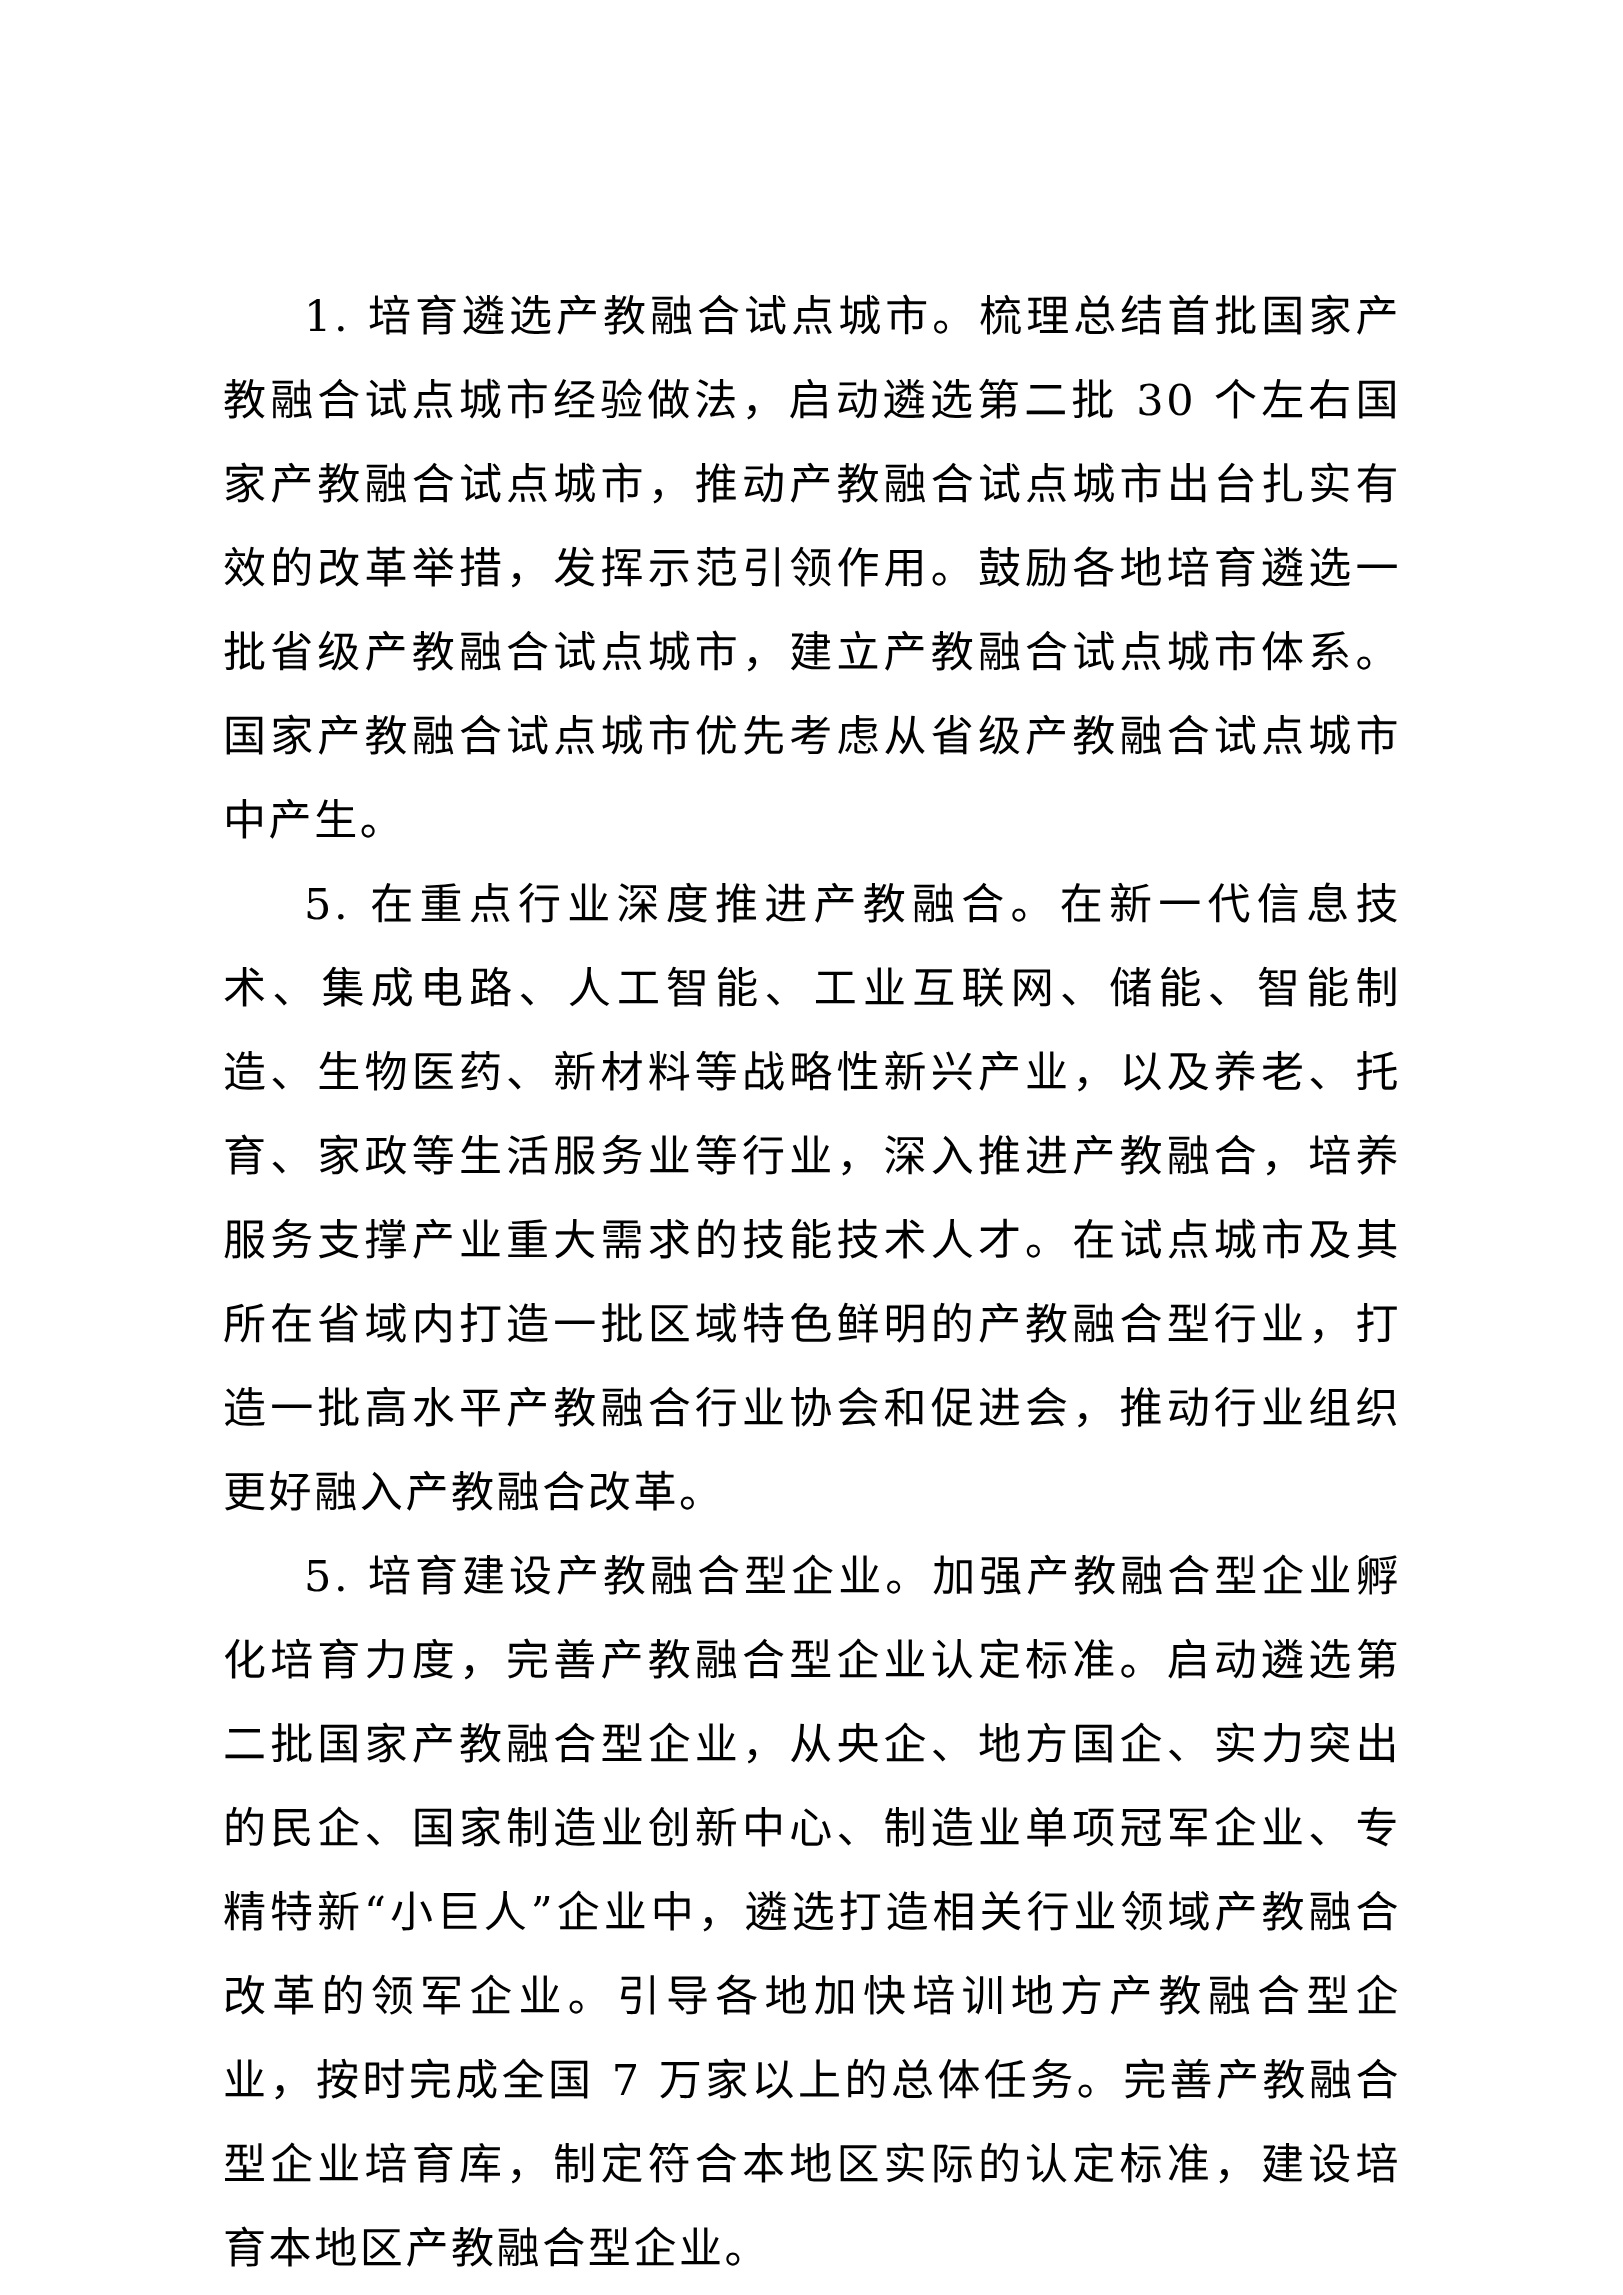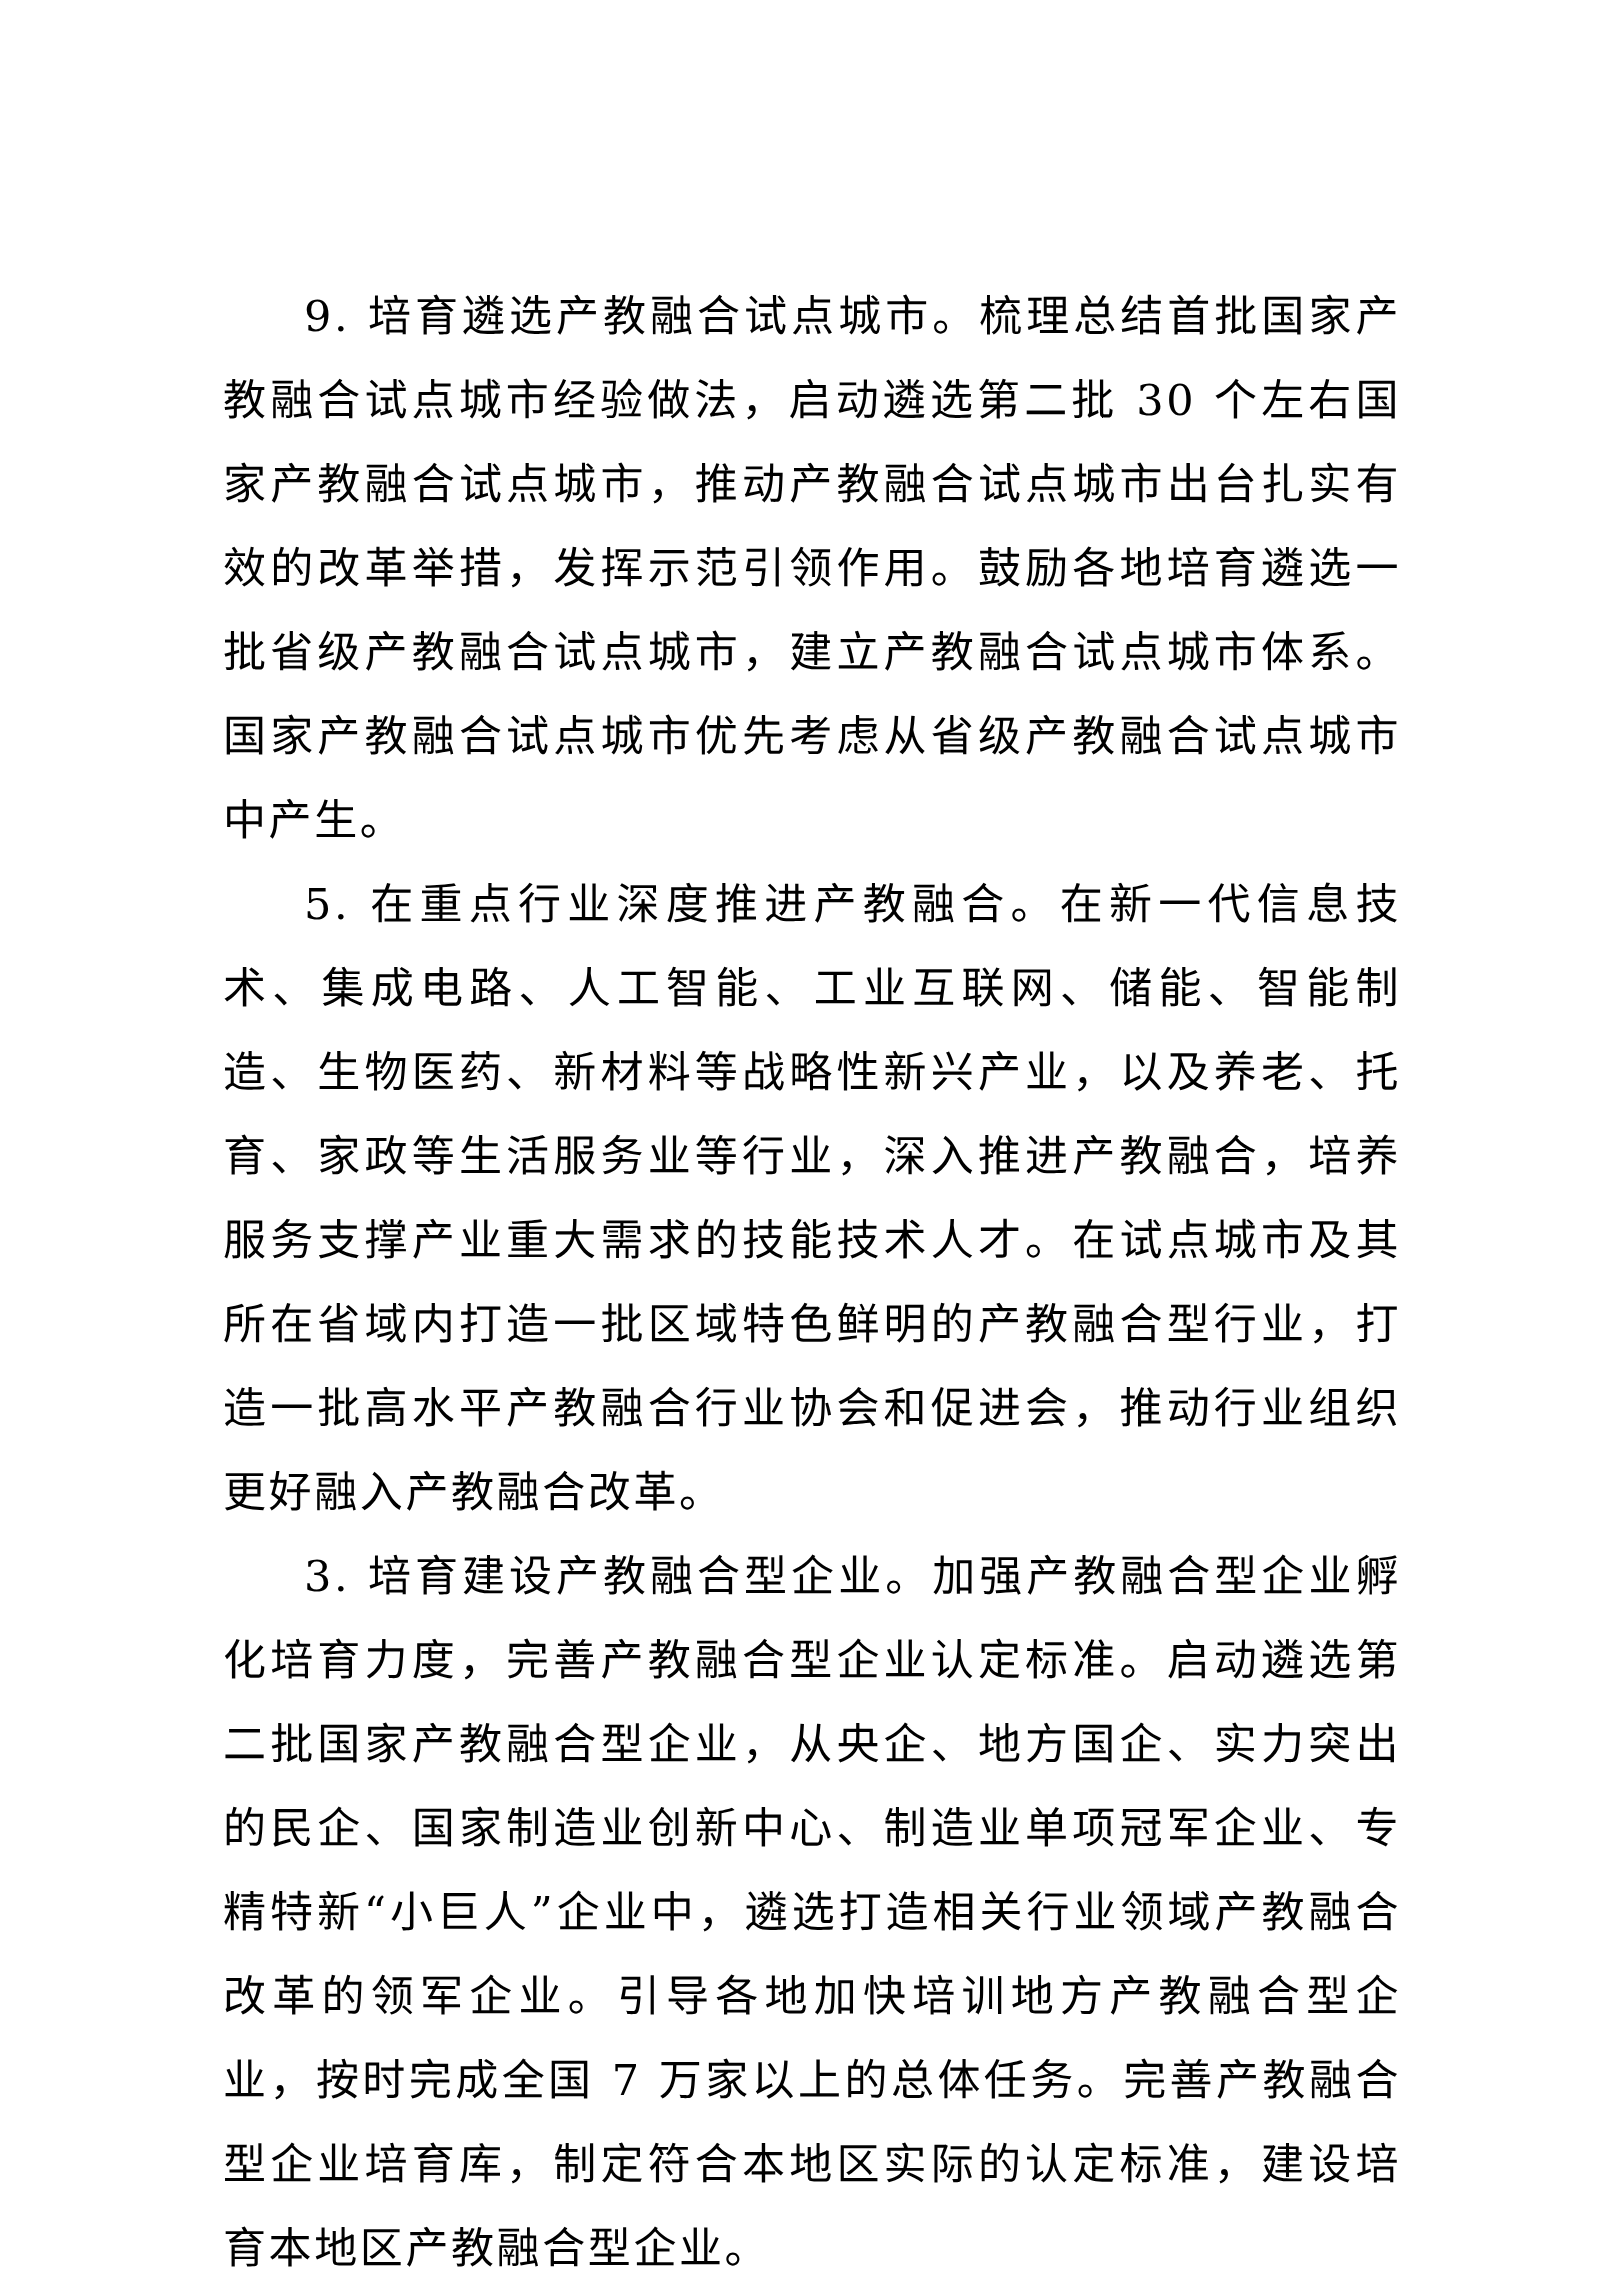--- a/index.html
+++ b/index.html
@@ -38,23 +38,23 @@
   .body-text {
     font-weight: 400;
   }
 </style>
 </head>
 <body>
 
 <div class="page">
   <div class="doc-body">
 
-    <p class="para"><span class="lead">9. 培育遴选产教融合试点城市。</span><span class="body-text">梳理总结首批国家产教融合试点城市经验做法，启动遴选第二批 30 个左右国家产教融合试点城市，推动产教融合试点城市出台扎实有效的改革举措，发挥示范引领作用。鼓励各地培育遴选一批省级产教融合试点城市，建立产教融合试点城市体系。国家产教融合试点城市优先考虑从省级产教融合试点城市中产生。</span></p>
+    <p class="para"><span class="lead">1. 培育遴选产教融合试点城市。</span><span class="body-text">梳理总结首批国家产教融合试点城市经验做法，启动遴选第二批 30 个左右国家产教融合试点城市，推动产教融合试点城市出台扎实有效的改革举措，发挥示范引领作用。鼓励各地培育遴选一批省级产教融合试点城市，建立产教融合试点城市体系。国家产教融合试点城市优先考虑从省级产教融合试点城市中产生。</span></p>
 
     <p class="para"><span class="lead">5. 在重点行业深度推进产教融合。</span><span class="body-text">在新一代信息技术、集成电路、人工智能、工业互联网、储能、智能制造、生物医药、新材料等战略性新兴产业，以及养老、托育、家政等生活服务业等行业，深入推进产教融合，培养服务支撑产业重大需求的技能技术人才。在试点城市及其所在省域内打造一批区域特色鲜明的产教融合型行业，打造一批高水平产教融合行业协会和促进会，推动行业组织更好融入产教融合改革。</span></p>
 
-    <p class="para"><span class="lead">3. 培育建设产教融合型企业。</span><span class="body-text">加强产教融合型企业孵化培育力度，完善产教融合型企业认定标准。启动遴选第二批国家产教融合型企业，从央企、地方国企、实力突出的民企、国家制造业创新中心、制造业单项冠军企业、专精特新“小巨人”企业中，遴选打造相关行业领域产教融合改革的领军企业。引导各地加快培训地方产教融合型企业，按时完成全国 7 万家以上的总体任务。完善产教融合型企业培育库，制定符合本地区实际的认定标准，建设培育本地区产教融合型企业。</span></p>
+    <p class="para"><span class="lead">5. 培育建设产教融合型企业。</span><span class="body-text">加强产教融合型企业孵化培育力度，完善产教融合型企业认定标准。启动遴选第二批国家产教融合型企业，从央企、地方国企、实力突出的民企、国家制造业创新中心、制造业单项冠军企业、专精特新“小巨人”企业中，遴选打造相关行业领域产教融合改革的领军企业。引导各地加快培训地方产教融合型企业，按时完成全国 7 万家以上的总体任务。完善产教融合型企业培育库，制定符合本地区实际的认定标准，建设培育本地区产教融合型企业。</span></p>
 
     <p class="para subheading"></p>
 
   </div>
 </div>
 
 
 </body></html>

